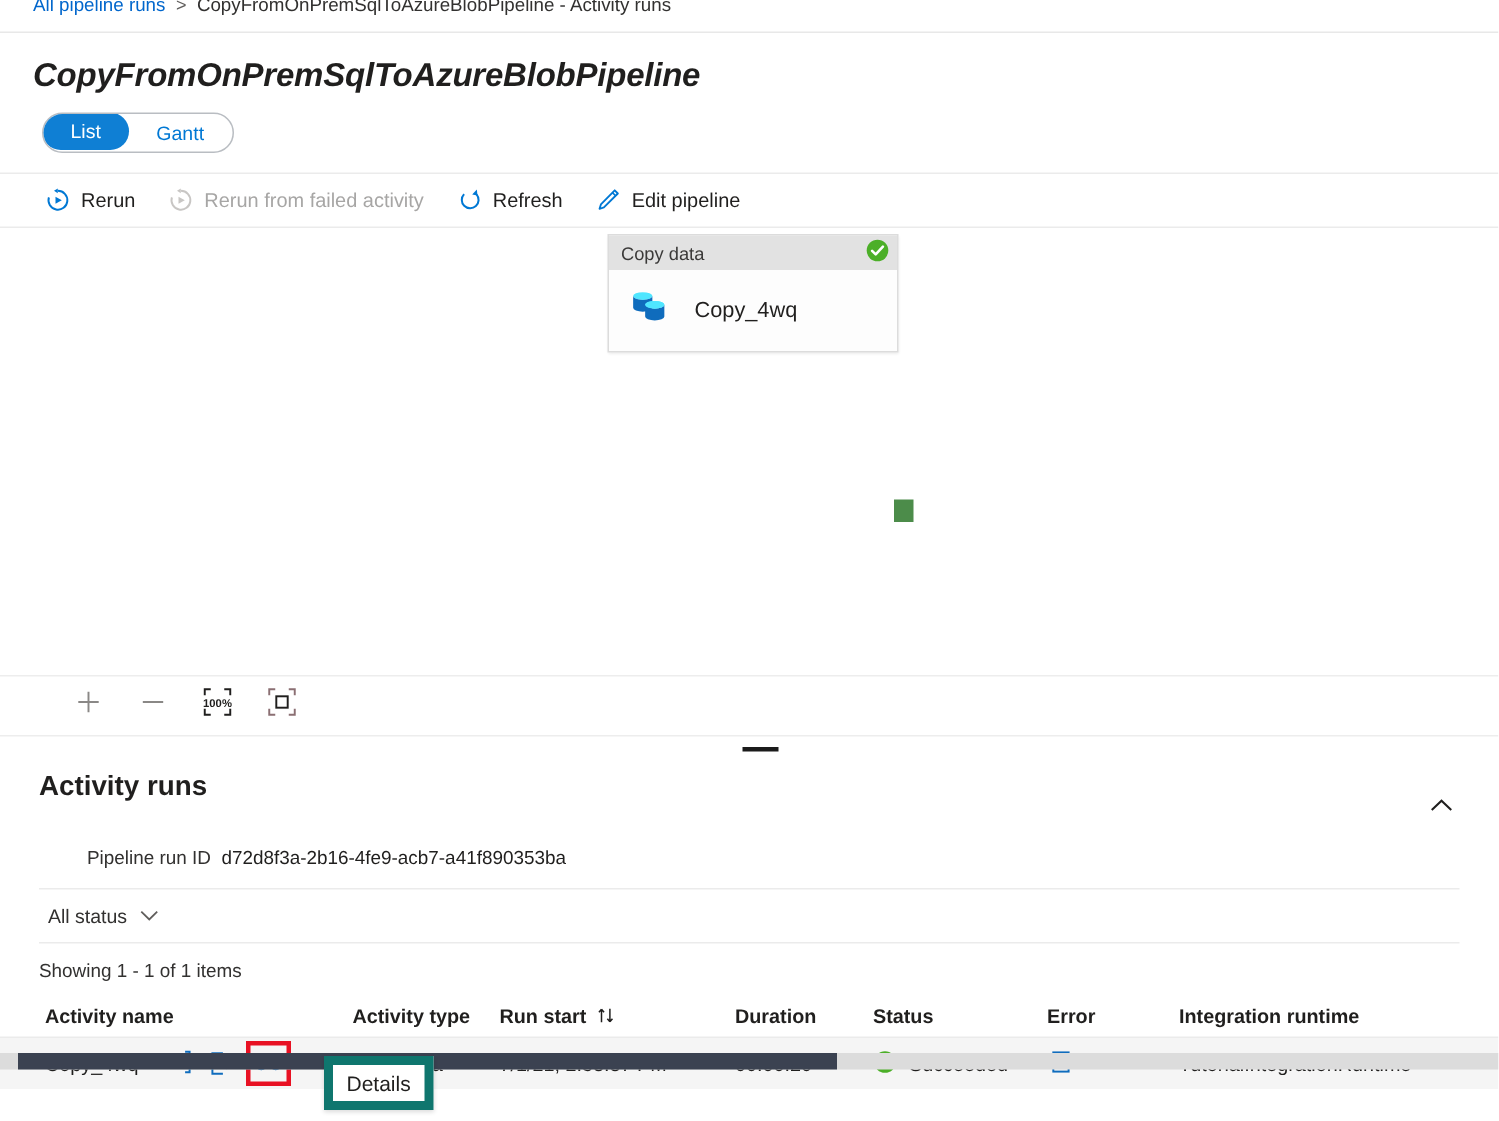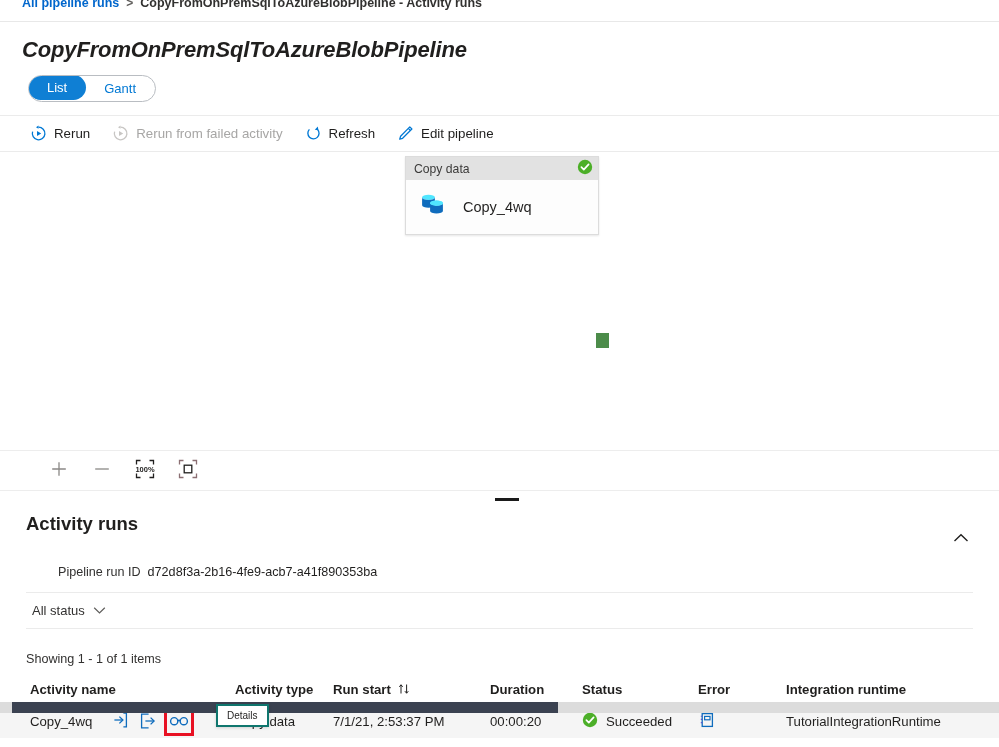--- a/index.html
+++ b/index.html
@@ -18,21 +18,20 @@
   }
 
   
   .breadcrumb-bar {
     height: 22px;
     display: flex;
     align-items: center;
     padding: 0 0 16px 22px;
     border-bottom: 1px solid #e8e8e8;
     box-sizing: border-box;
-    font-weight: bold;
   }
   .crumb-link {
     color: #0066cc;
     font-size: 12.5px;
     cursor: pointer;
     text-decoration: none;
   }
   .crumb-sep {
     color: #605e5c;
     font-size: 12px;
@@ -221,21 +220,21 @@
     display: flex;
     align-items: baseline;
     padding: 10px 0 0 26px;
     font-size: 12.6px;
     margin-left: 32px;
   }
   .runid-label { color: #323130; margin-right: 7px; }
   .runid-val { color: #201f1e; }
 
   .filter-row {
-    margin: 13px 26px 12px 26px;
+    margin: 13px 26px 0 26px;
     border-top: 1px solid #ebebeb;
     border-bottom: 1px solid #ebebeb;
     height: 35px;
     display: flex;
     align-items: center;
   }
   .filter-chip {
     display: inline-flex;
     align-items: center;
     font-size: 13px;
@@ -324,23 +323,23 @@
     background: #3b4251;
     cursor: pointer;
   }
 
   
   .tooltip {
     position: absolute;
     left: 216px;
     top: 704px;
     background: #ffffff;
-    border: 2px solid #0f766e;
+    border: 6px solid #0f766e;
     padding: 4px 9px;
-    font-size: 10px;
+    font-size: 14px;
     color: #201f1e;
     box-shadow: 0 1px 3px rgba(0,0,0,0.14);
     z-index: 50;
   }
 </style>
 </head>
 <body>
 
 <div class="breadcrumb-bar">
   <span class="crumb-link">All pipeline runs</span>

